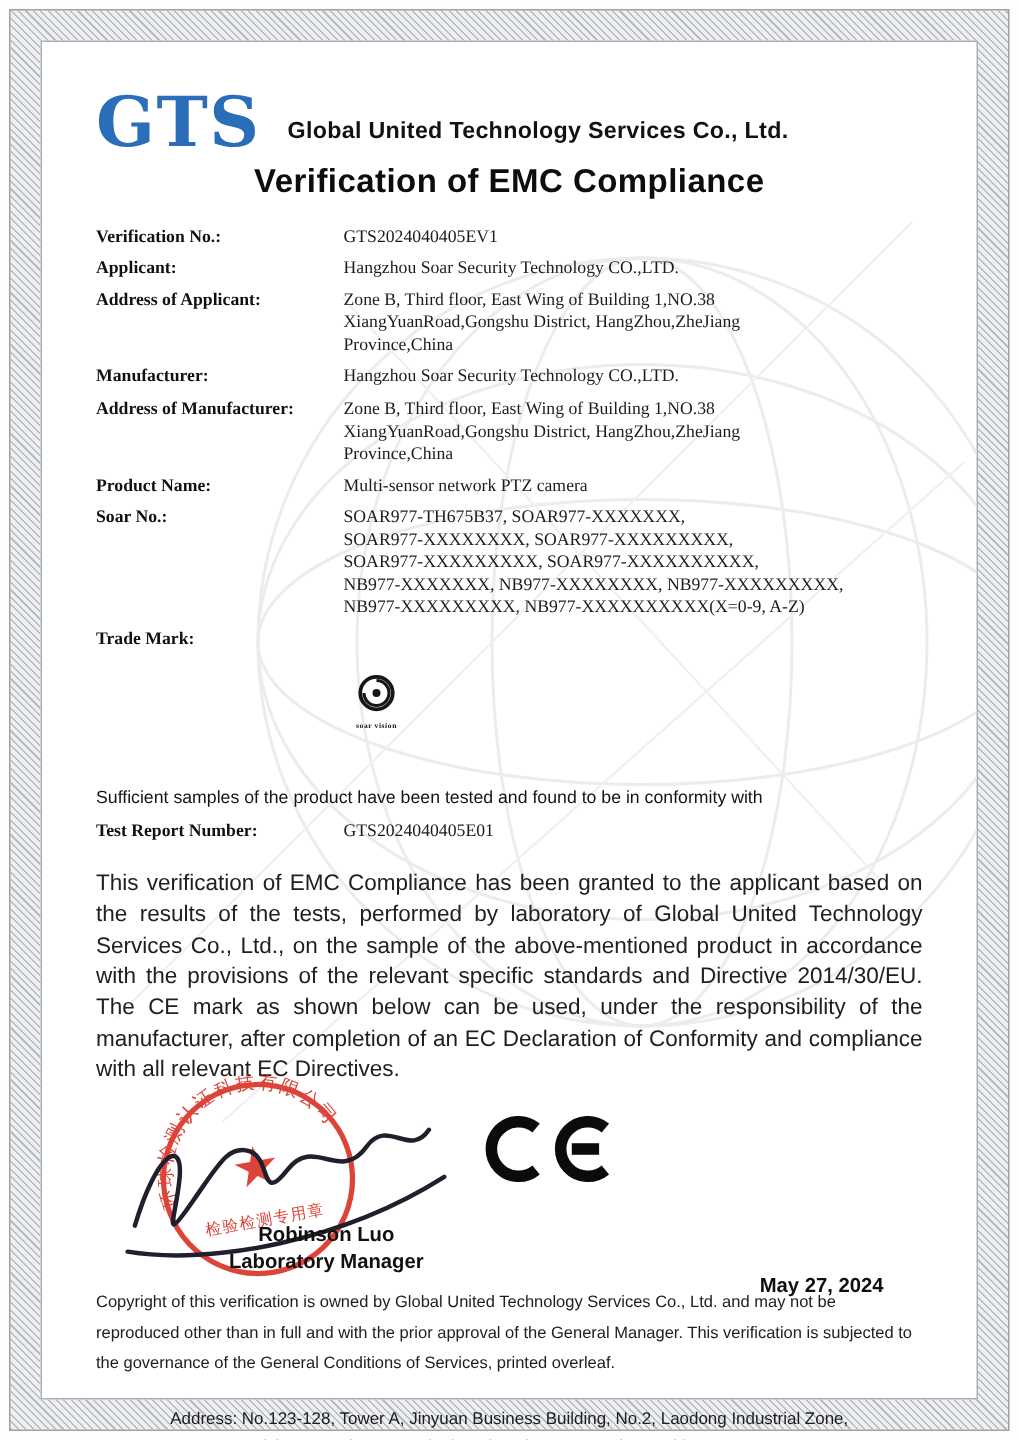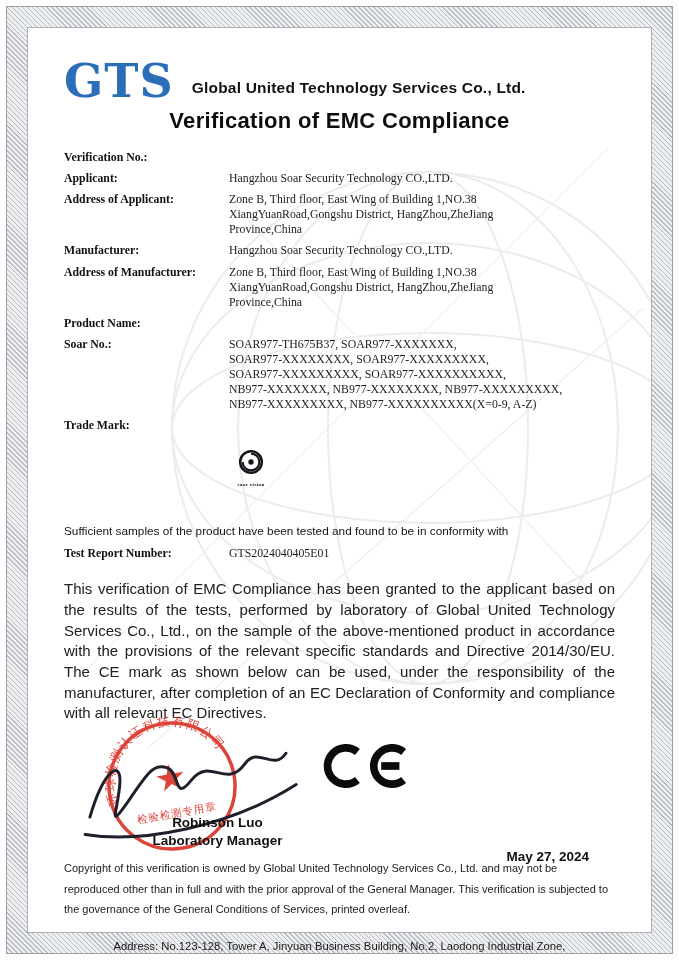--- a/index.html
+++ b/index.html
@@ -99,20 +99,21 @@
 
     <div class="header">
       <div class="logo">GTS</div>
       <div class="company">Global United Technology Services Co., Ltd.</div>
     </div>
 
     <div class="title">Verification of EMC Compliance</div>
 
     <div class="row">
       <div class="lbl">Verification No.:</div>
+      <div class="val">GTS2024040405EV1</div>
     </div>
 
     <div class="row">
       <div class="lbl">Applicant:</div>
       <div class="val">Hangzhou Soar Security Technology CO.,LTD.</div>
     </div>
 
     <div class="row">
       <div class="lbl">Address of Applicant:</div>
       <div class="val">Zone B, Third floor, East Wing of Building 1,NO.38
@@ -127,20 +128,21 @@
 
     <div class="row">
       <div class="lbl">Address of Manufacturer:</div>
       <div class="val">Zone B, Third floor, East Wing of Building 1,NO.38
 XiangYuanRoad,Gongshu District, HangZhou,ZheJiang
 Province,China</div>
     </div>
 
     <div class="row">
       <div class="lbl">Product Name:</div>
+      <div class="val">Multi-sensor network PTZ camera</div>
     </div>
 
     <div class="row">
       <div class="lbl">Soar No.:</div>
       <div class="val">SOAR977-TH675B37, SOAR977-XXXXXXX,
 SOAR977-XXXXXXXX, SOAR977-XXXXXXXXX,
 SOAR977-XXXXXXXXX, SOAR977-XXXXXXXXXX,
 NB977-XXXXXXX, NB977-XXXXXXXX, NB977-XXXXXXXXX,
 NB977-XXXXXXXXX, NB977-XXXXXXXXXX(X=0-9, A-Z)</div>
     </div>

